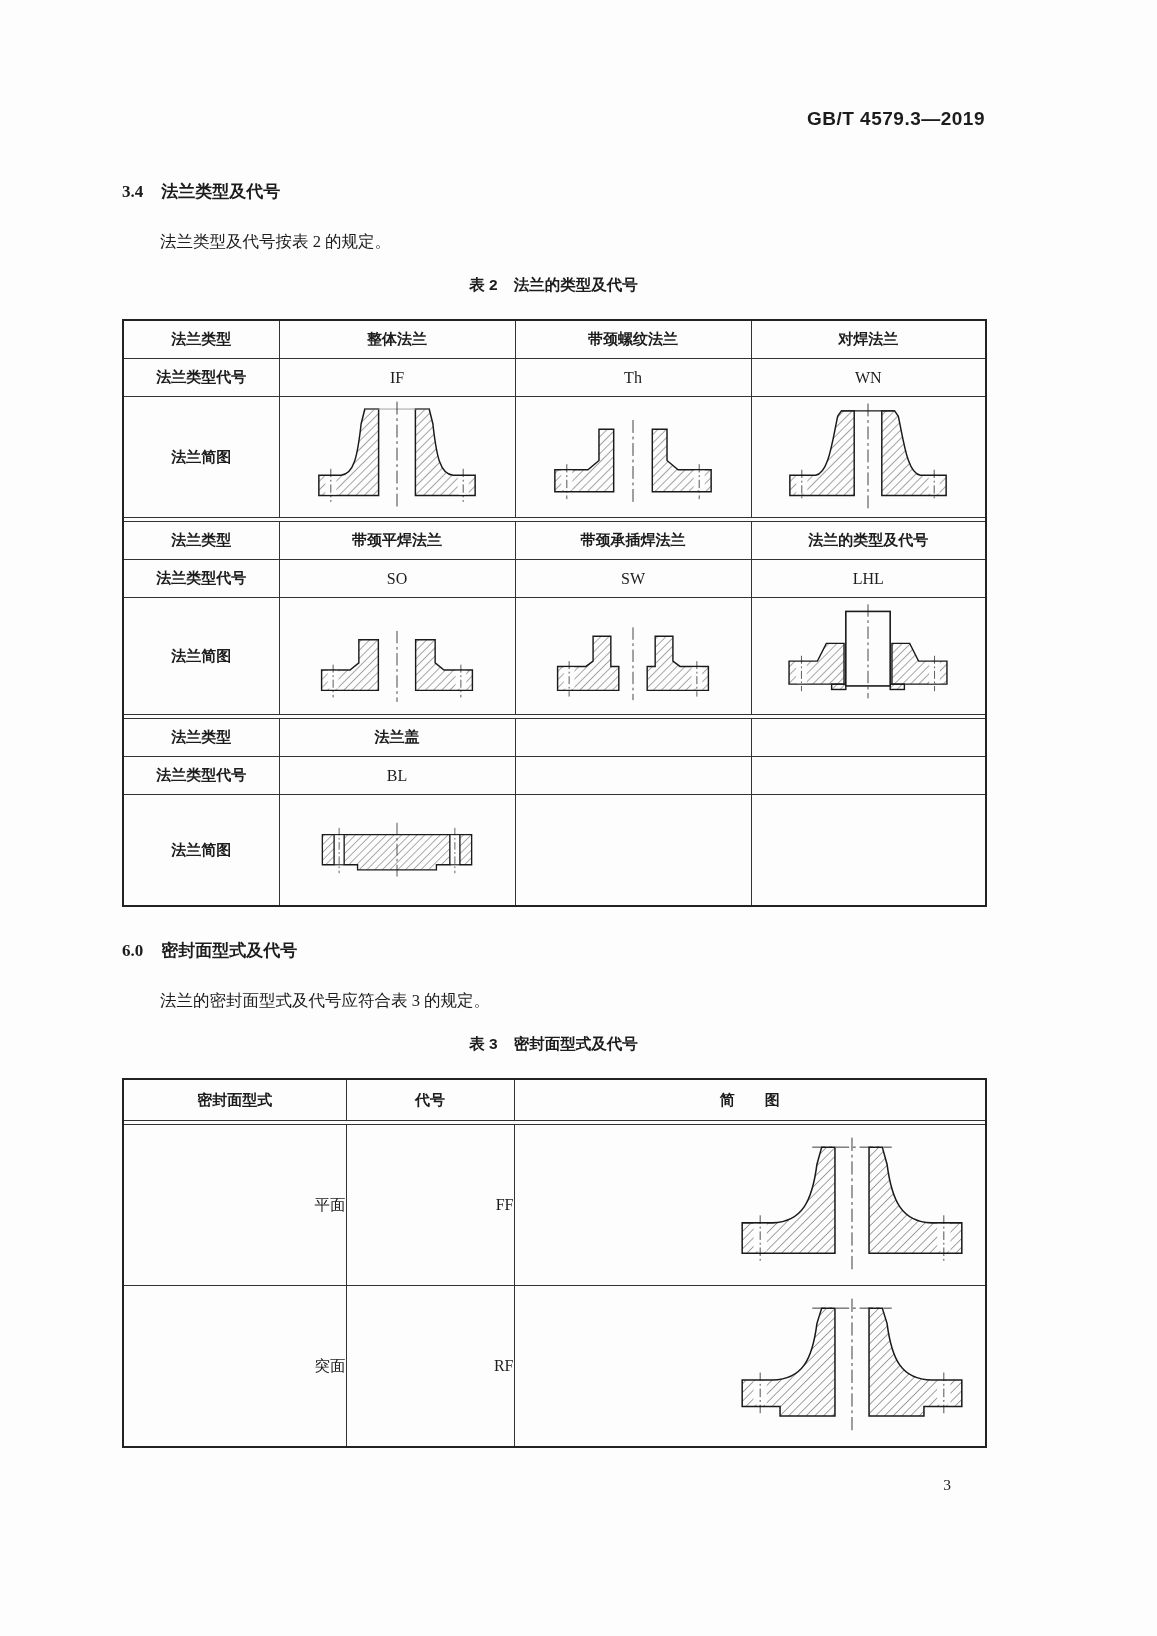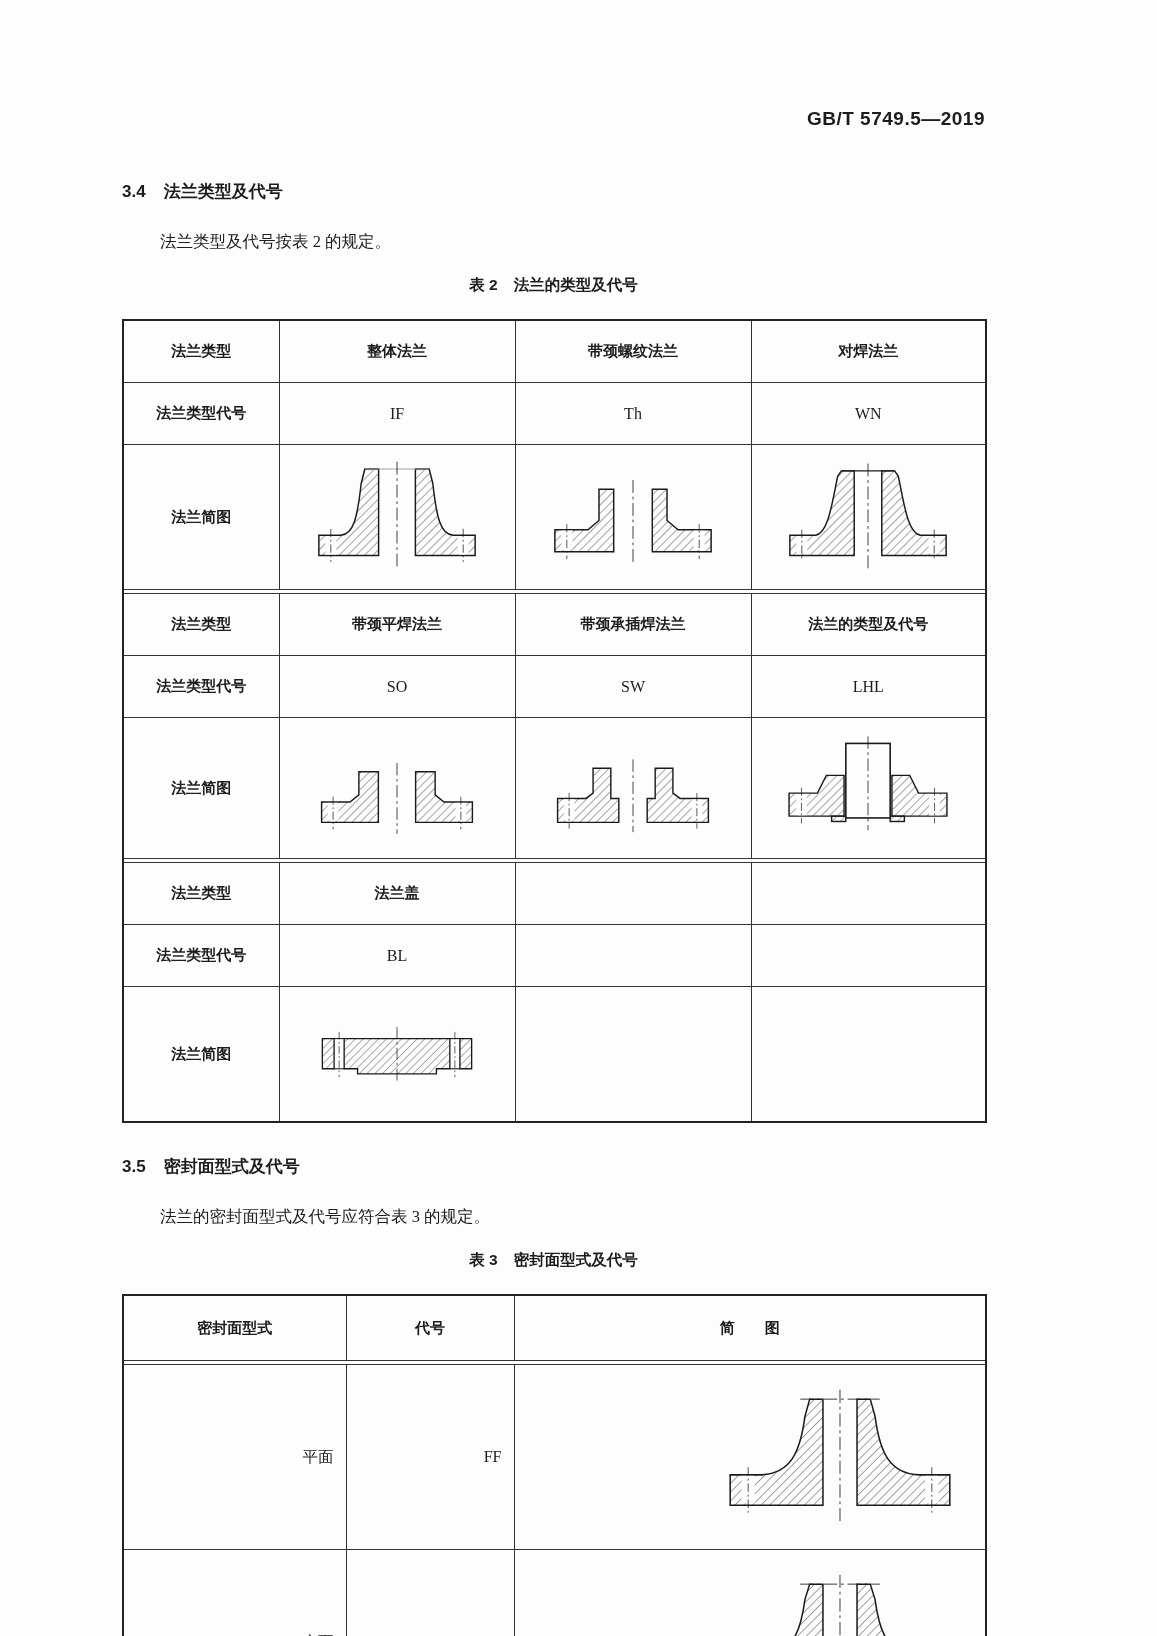--- a/index.html
+++ b/index.html
@@ -6,31 +6,31 @@
   .page {
     position:relative; width:1157px; height:1636px; background:#fdfdfd;
     box-sizing:border-box; padding:108px 0 0 122px; overflow:hidden;
     font-family:"Liberation Serif","DejaVu Serif",serif; color:#1c1c1c;
   }
   .content { width:863px; }
   .doc-number {
     text-align:right; font-family:"Liberation Sans","DejaVu Sans",sans-serif;
     font-weight:700; font-size:19px; letter-spacing:0.5px; margin-bottom:50px;
   }
-  .heading { font-family:Liberation Sans, sans-serif; font-weight:700;
+  .heading { font-family:Liberation Serif, serif; font-weight:700;
     font-size:17px; margin:0 0 28px 0; }
   .heading .num { margin-right:18px; }
   .para { font-size:16.5px; margin:0 0 22px 0; text-indent:38px; }
   .caption { text-align:center; font-family:"Liberation Sans","DejaVu Sans",sans-serif;
     font-weight:700; font-size:15.5px; margin:0 0 23px 0; }
   .caption .cap-label { margin-right:16px;text-align:right; }
 
   table { border-collapse:collapse; width:863px; table-layout:fixed; background:#fdfdfd; }
   .t2, .t3 { border:2px solid #222; }
-  td { border:1px solid #333; text-align:center; vertical-align:middle; padding:12px; overflow:hidden; }
+  td { border:1px solid #333; text-align:center; vertical-align:middle; padding:0; overflow:hidden; }
   .zh { font-family:"Liberation Sans","DejaVu Sans",sans-serif; font-weight:600; font-size:15px; }
   .code { font-family:Liberation Serif, serif; font-size:16px; }
   .t2 .r-txt td { height:37px; }
   .t2 .r-diag td { height:120px; }
   .t2 .r-diag.g2 td { height:116px; }
   .t2 .r-diag.g3 td { height:110px; }
   tr.sep td { border-left:none; border-right:none; height:3px; padding:0; }
   .t3 .r-head td { height:40px; }
   .t3 .r-data td { height:160px;text-align:right; }
   .t3 .zh-body { font-family:"Liberation Serif","DejaVu Serif",serif; font-weight:400; font-size:15.5px; }
@@ -53,21 +53,21 @@
   <defs>
     <pattern id="hch" patternUnits="userSpaceOnUse" width="6.5" height="6.5" patternTransform="rotate(45)">
       <line x1="0" y1="0" x2="0" y2="6.5" stroke="#3c3c3c" stroke-width="1"></line>
     </pattern>
   </defs>
 </svg>
 
 <div class="page">
   <div class="content">
 
-    <div class="doc-number">GB/T 5749.5—2019</div>
+    <div class="doc-number">GB/T 4579.3—2019</div>
 
     <div class="heading">
       <span class="num">3.4</span><span>法兰类型及代号</span>
     </div>
     <p class="para">法兰类型及代号按表 2 的规定。</p>
 
     <div class="caption">
       <span class="cap-label">表 2</span><span>法兰的类型及代号</span>
     </div>
 
@@ -217,21 +217,21 @@
             <line class="cl" x1="105" y1="32" x2="105" y2="100"></line>
           </svg>
         </td>
         <td></td>
         <td></td>
       </tr>
     </tbody>
       </table>
 
     <div class="heading m-gap">
-      <span class="num">3.5</span><span>密封面型式及代号</span>
+      <span class="num">6.0</span><span>密封面型式及代号</span>
     </div>
     <p class="para">法兰的密封面型式及代号应符合表 3 的规定。</p>
 
     <div class="caption">
       <span class="cap-label">表 3</span><span>密封面型式及代号</span>
     </div>
 
     <table class="t3">
       <colgroup>
           <col style="width:223px">

